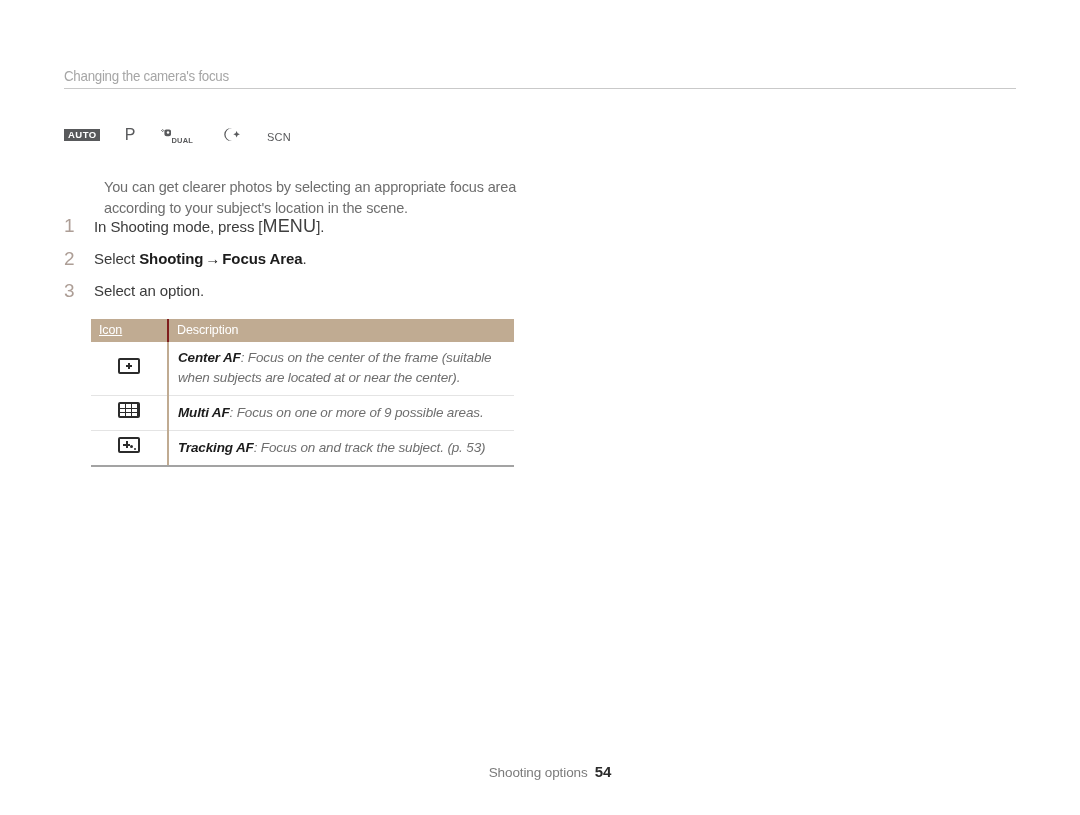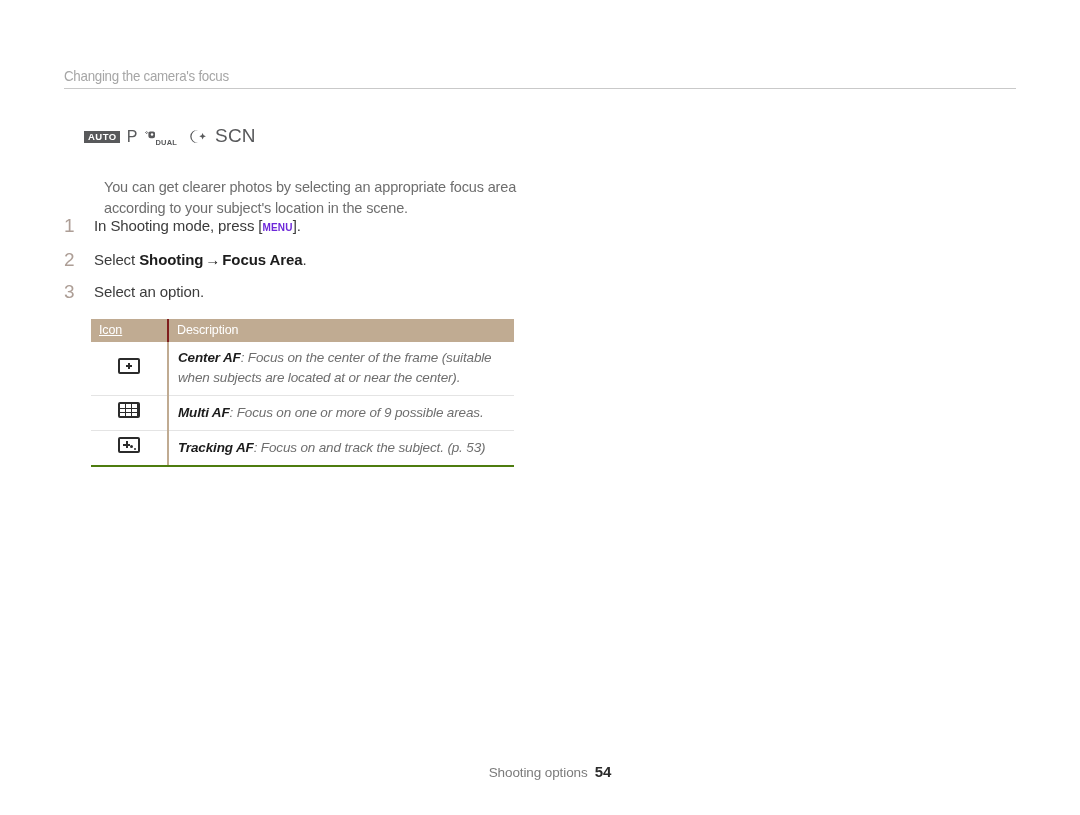--- a/index.html
+++ b/index.html
@@ -57,24 +57,23 @@
   .section-title {
     font-size: 25px;
     color: #3a9ae8;
     letter-spacing: -0.2px;
     line-height: 1;
   }
 
   .mode-icons {
     display: flex;
     align-items: flex-end;
-    gap: 7px;
+    gap: 25px;
     position: relative;
     top: -2px;
-    margin-left: 20px;
   }
   .mode-auto {
     display: inline-block;
     background: #58595b;
     color: #ffffff;
     font-size: 9.5px;
     font-weight: bold;
     letter-spacing: 0.5px;
     padding: 1px 3px 1px 4px;
     line-height: 1.05;
@@ -109,21 +108,21 @@
     left: -2px;
   }
   .mode-night {
     font-size: 15px;
     color: #58595b;
     line-height: 1;
     position: relative;
     top: 1px;
   }
   .mode-scn {
-    font-size: 19px;
+    font-size: 11px;
     color: #58595b;
     letter-spacing: 0.2px;
     line-height: 1;
   }
 
   
   .intro {
     position: absolute;
     left: 64px;
     top: 162px;
@@ -158,23 +157,23 @@
     font-size: 15px;
     color: #3b3b3b;
     line-height: 20px;
     letter-spacing: -0.1px;
   }
   .step-text b {
     font-weight: bold;
     color: #1c1c1c;
   }
   .key {
-    font-weight: bold;
-    color: #6d28d9;
-    font-size: 10px;
+    font-weight: normal;
+    color: #404040;
+    font-size: 18px;
     letter-spacing: 0.2px;
   }
   .arrow {
     color: #1c1c1c;
     padding: 0 2px;
   }
 
   
   .opt-table {
     position: absolute;
@@ -201,21 +200,21 @@
   }
   .opt-table tbody td {
     border-bottom: 1px solid #e4e4e4;
     font-size: 13.5px;
     color: #6e6e6e;
     line-height: 20px;
     letter-spacing: -0.15px;
     vertical-align: middle;
   }
   .opt-table tbody tr:last-child td {
-    border-bottom: 2px solid #4d7c0f;
+    border-bottom: 2px solid #a3a3a3;
   }
   .opt-table tbody td.cell-icon {
     width: 60px;
     text-align: center;
     padding: 6px 0 6px 0;
   }
   .opt-table tbody td.cell-desc {
     border-left: 2px solid #c0ab92;
     padding: 6px 8px 7px 9px;
     font-style: italic;

